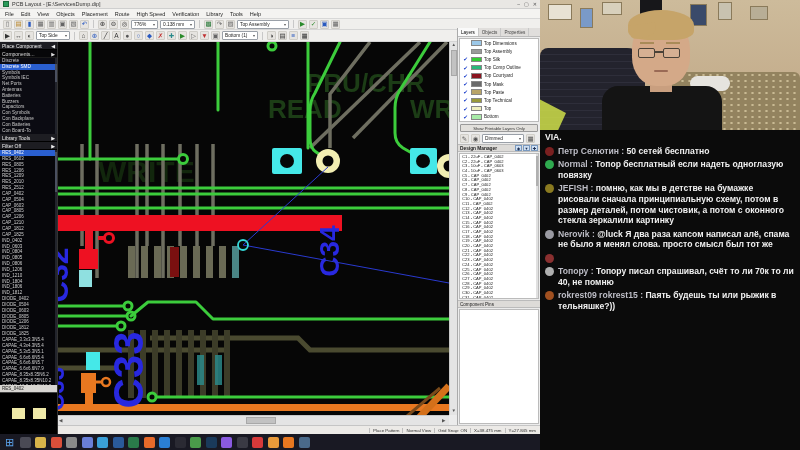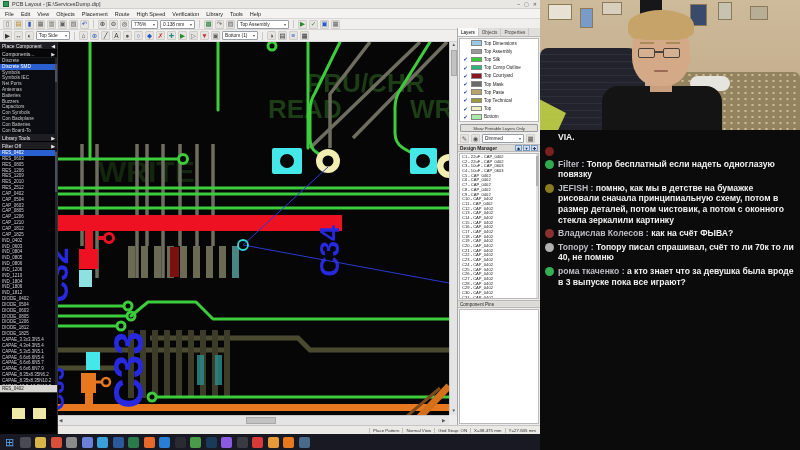--- a/index.html
+++ b/index.html
@@ -91,21 +91,21 @@
   #wc-brow2{left:126px;top:42px;width:14px;height:2px;background:#a98b58;}
 
   
   #chat{position:absolute;left:540px;top:130px;width:260px;height:320px;background:#0b0b0b;overflow:hidden;padding:2px 5px 0 5px;}
   .msg{display:flex;margin-bottom:3px;line-height:10.6px;}
   .msg .avatar{flex:0 0 9px;width:9px;height:9px;border-radius:50%;margin:1px 4px 0 0;}
   .msg .body{font-size:8.6px;color:#f0f0f0;font-weight:bold;}
   .msg .uname{color:#bdbdc6;}
   .msg .colon{color:#bdbdc6;}
   .badge{display:inline-block;width:8px;height:8px;border-radius:2px;margin:0 1px;vertical-align:-1px;}
-  .msg.cont .body{margin-left:13px;}
+  .msg.cont .body{}
 </style>
 </head>
 <body>
 
 <div id="root">
 
   <div id="app">
 
     <div id="titlebar">
       <span class="appicon"></span>
@@ -614,36 +614,40 @@
     <div class="person" id="wc-brow2"></div>
     <div class="person" id="wc-mouth"></div>
   </div>
 
   <div id="chat">
       <div class="msg cont">
         <div class="body"><span class="mtext">VIA.</span></div>
       </div>
       <div class="msg">
         <span class="avatar" style="background: rgb(122, 32, 32);"></span>
+        <div class="body"><span class="uname">Петр Селютин</span><span class="colon"> : </span><span class="mtext">50 сетей бесплатно</span></div>
       </div>
       <div class="msg">
         <span class="avatar" style="background: rgb(47, 170, 79);"></span>
-        <div class="body"><span class="uname">Filter</span><span class="colon"> : </span><span class="mtext">Топор бесплатный если надеть одноглазую повязку</span></div>
+        <div class="body"><span class="uname">Normal</span><span class="colon"> : </span><span class="mtext">Топор бесплатный если надеть одноглазую повязку</span></div>
       </div>
       <div class="msg">
         <span class="avatar" style="background: rgb(138, 122, 32);"></span>
         <div class="body"><span class="uname">JEFISH</span><span class="colon"> : </span><span class="mtext">помню, как мы в детстве на бумажке рисовали сначала принципиальную схему, потом в размер деталей, потом чистовик, а потом с оконного стекла зеркалили картинку</span></div>
       </div>
       <div class="msg">
+        <span class="avatar" style="background: rgb(154, 154, 162);"></span>
+        <div class="body"><span class="uname">Nerovik</span><span class="colon"> : </span><span class="mtext">@luck Я два раза капсом написал алё, спама не было я менял слова. просто смысл был тот же</span></div>
+      </div>
+      <div class="msg">
         <span class="avatar" style="background: rgb(138, 48, 48);"></span>
-        <div class="body"><span class="uname">Владислав Колесов</span><span class="colon"> : </span><span class="mtext">как на счёт ФЫВА?</span></div>
       </div>
       <div class="msg">
         <span class="avatar" style="background: rgb(176, 176, 176);"></span>
         <div class="body"><span class="uname">Топору</span><span class="colon"> : </span><span class="mtext">Топору писал спрашивал, счёт то ли 70к то ли 40, не помню</span></div>
       </div>
       <div class="msg">
-        <span class="avatar" style="background: rgb(53, 176, 85);"></span>
-        <div class="body"><span class="uname">рома ткаченко</span><span class="colon"> : </span><span class="mtext">а кто знает что за девушка была вроде в 3 выпуске пока все играют?</span></div>
+        <span class="avatar" style="background: rgb(160, 80, 32);"></span>
+        <div class="body"><span class="uname">rokrest09 rokrest15</span><span class="colon"> : </span><span class="mtext">Паять будешь ты или рыжик в тельняшке?))</span></div>
       </div>
     </div>
 
 </div>
 
 </body></html>

